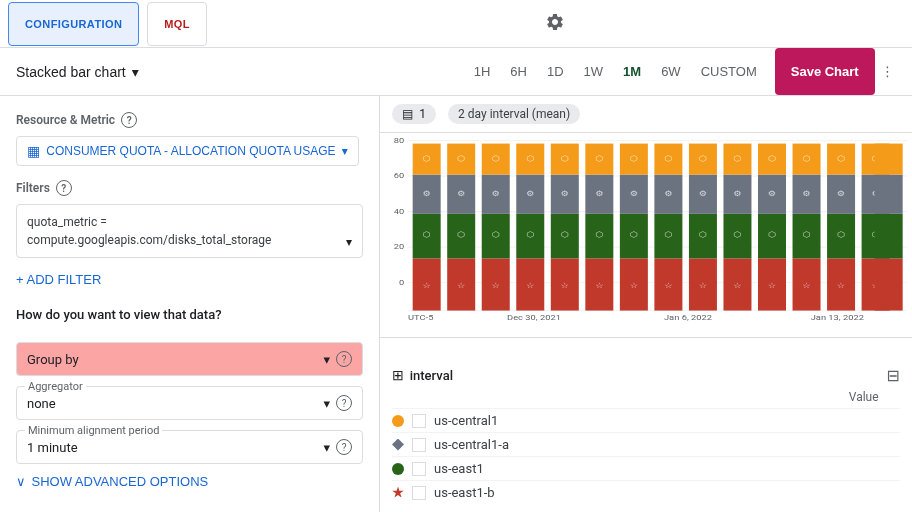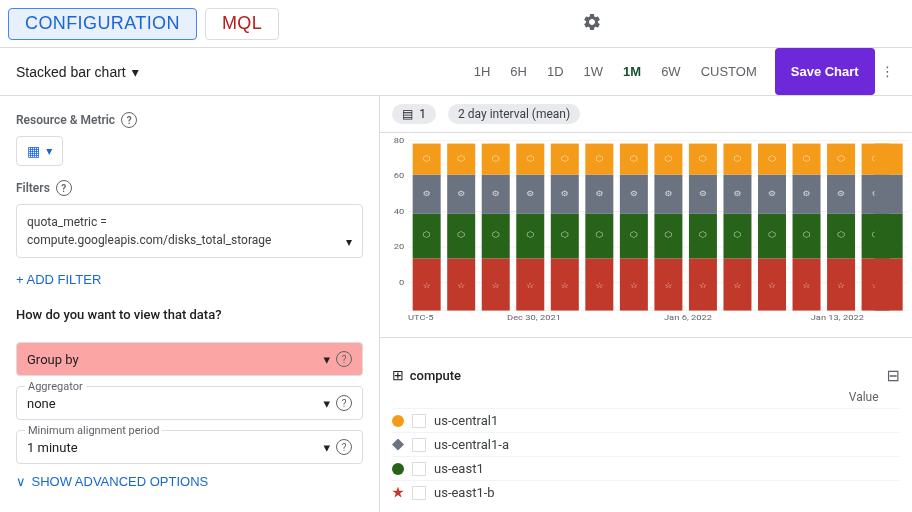--- a/index.html
+++ b/index.html
@@ -4,22 +4,22 @@
   <style>
     * { box-sizing: border-box; margin: 0; padding: 0; }
     body { font-family: 'Google Sans', Roboto, Arial, sans-serif; font-size: 13px; background: #fff; color: #202124; width: 912px; height: 512px; overflow: hidden; display: flex; flex-direction: column; }
 
     
     .top-bar {
       display: flex; align-items: center; height: 48px;
       border-bottom: 1px solid #dadce0; padding: 0 8px; gap: 8px; flex-shrink: 0;
     }
     .tab-btn {
-      height: 32px; padding: 0 16px; border-radius: 4px; font-size: 18px;
-      font-weight: 400; cursor: pointer; border: 1px solid #dadce0; background: #fff;
+      height: 44px; padding: 0 16px; border-radius: 4px; font-size: 11px;
+      font-weight: 700; cursor: pointer; border: 1px solid #dadce0; background: #fff;
       letter-spacing: 0.4px;
     }
     .tab-btn.active { background: #e8f0fe; border-color: #4285f4; color: #1967d2; }
     .tab-btn.inactive { color: #b91c1c; }
     .gear-btn { background: none; border: none; cursor: pointer; color: #5f6368; padding: 4px; margin-left: auto; }
 
     
     .chart-nav {
       display: flex; align-items: center; height: 48px;
       border-bottom: 1px solid #dadce0; padding: 0 12px; gap: 0; flex-shrink: 0;
@@ -29,21 +29,21 @@
       background: none; border: none; cursor: pointer; font-size: 14px;
       color: #202124; font-weight: 500; padding: 0 12px 0 4px;
     }
     .time-buttons { display: flex; align-items: center; margin-left: auto; gap: 0; }
     .time-btn {
       background: none; border: none; cursor: pointer; font-size: 13px;
       color: #5f6368; padding: 4px 10px; border-radius: 4px;
     }
     .time-btn.active { color: #14532d; font-weight: 700; }
     .save-btn {
-      background: #6d28d9; color: #fff; border: none; border-radius: 4px;
+      background: #be185d; color: #fff; border: none; border-radius: 4px;
       padding: 16px 16px; font-size: 13px; font-weight: 600; cursor: pointer;
       margin-left: 8px;
     }
     .more-btn { background: none; border: none; cursor: pointer; color: #5f6368; padding: 4px 6px; }
 
     
     .main { display: flex; flex: 1; overflow: hidden; }
 
     
     .left-panel { width: 380px; border-right: 1px solid #dadce0; padding: 16px; overflow-y: auto; flex-shrink: 0; }
@@ -156,20 +156,21 @@
 <div class="main">
 
   <div class="left-panel">
 
     <div class="section-label">
       <span>Resource &amp; Metric</span>
       <span class="help-icon">?</span>
     </div>
     <button class="resource-btn">
       <span class="resource-icon">▦</span>
+      <span>CONSUMER QUOTA - ALLOCATION QUOTA USAGE</span>
       <span>▾</span>
     </button>
 
     <div class="filters-section">
       <div class="section-label">
         <span>Filters</span>
         <span class="help-icon">?</span>
       </div>
       <div class="filter-box">
         <div class="filter-text">quota_metric =<br>compute.googleapis.com/disks_total_storage</div>
@@ -389,21 +390,21 @@
         <text x="165" y="248" text-anchor="middle" font-size="10" fill="#5f6368">Dec 30, 2021</text>
         <text x="330" y="248" text-anchor="middle" font-size="10" fill="#5f6368">Jan 6, 2022</text>
         <text x="490" y="248" text-anchor="middle" font-size="10" fill="#5f6368">Jan 13, 2022</text>
       </svg>
     </div>
 
     <div class="legend-section">
       <div class="legend-header">
         <div class="legend-title">
           <span style="font-size:14px;">⊞</span>
-          <span>compute</span>
+          <span>interval</span>
         </div>
         <div style="display:flex;align-items:center;gap:8px;">
           <span class="legend-value-label">Value</span>
           <span style="font-size:16px;color:#5f6368;cursor:pointer;">⊟</span>
         </div>
       </div>
 
       <div class="legend-row">
         <span style="width:12px;height:12px;border-radius:50%;background:#f49c1a;display:inline-block;"></span>
         <span class="legend-checkbox"></span>

